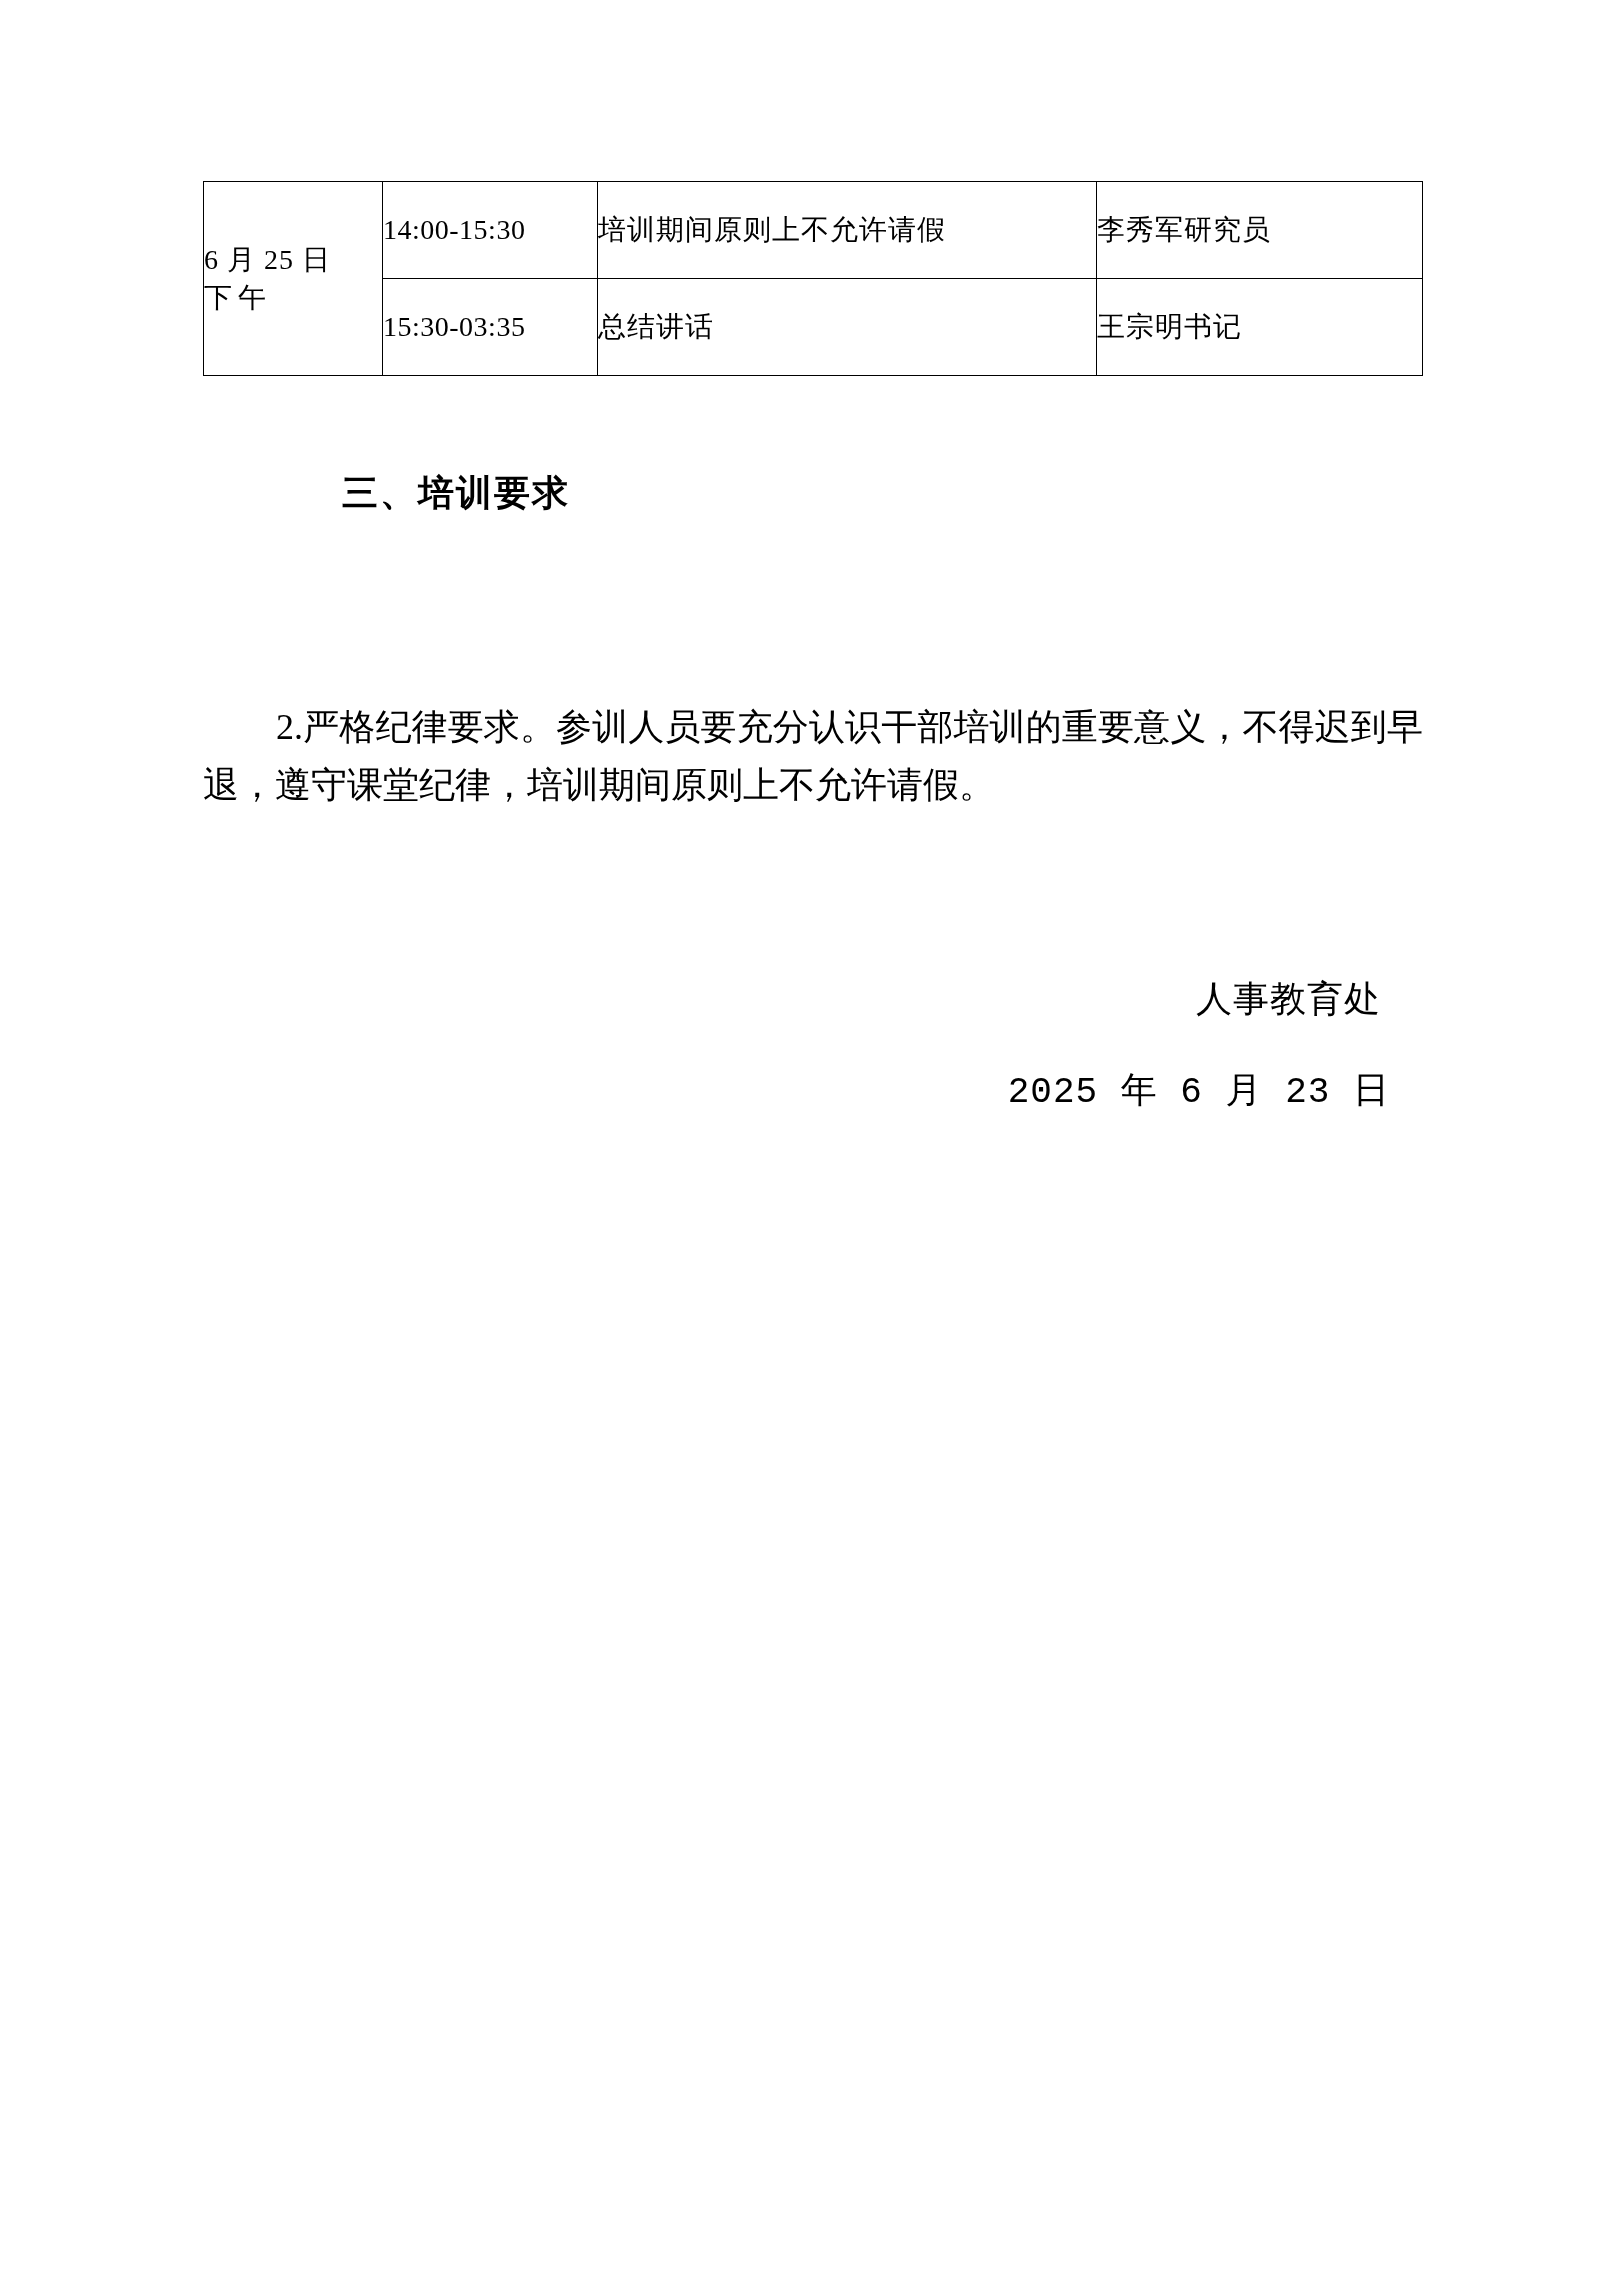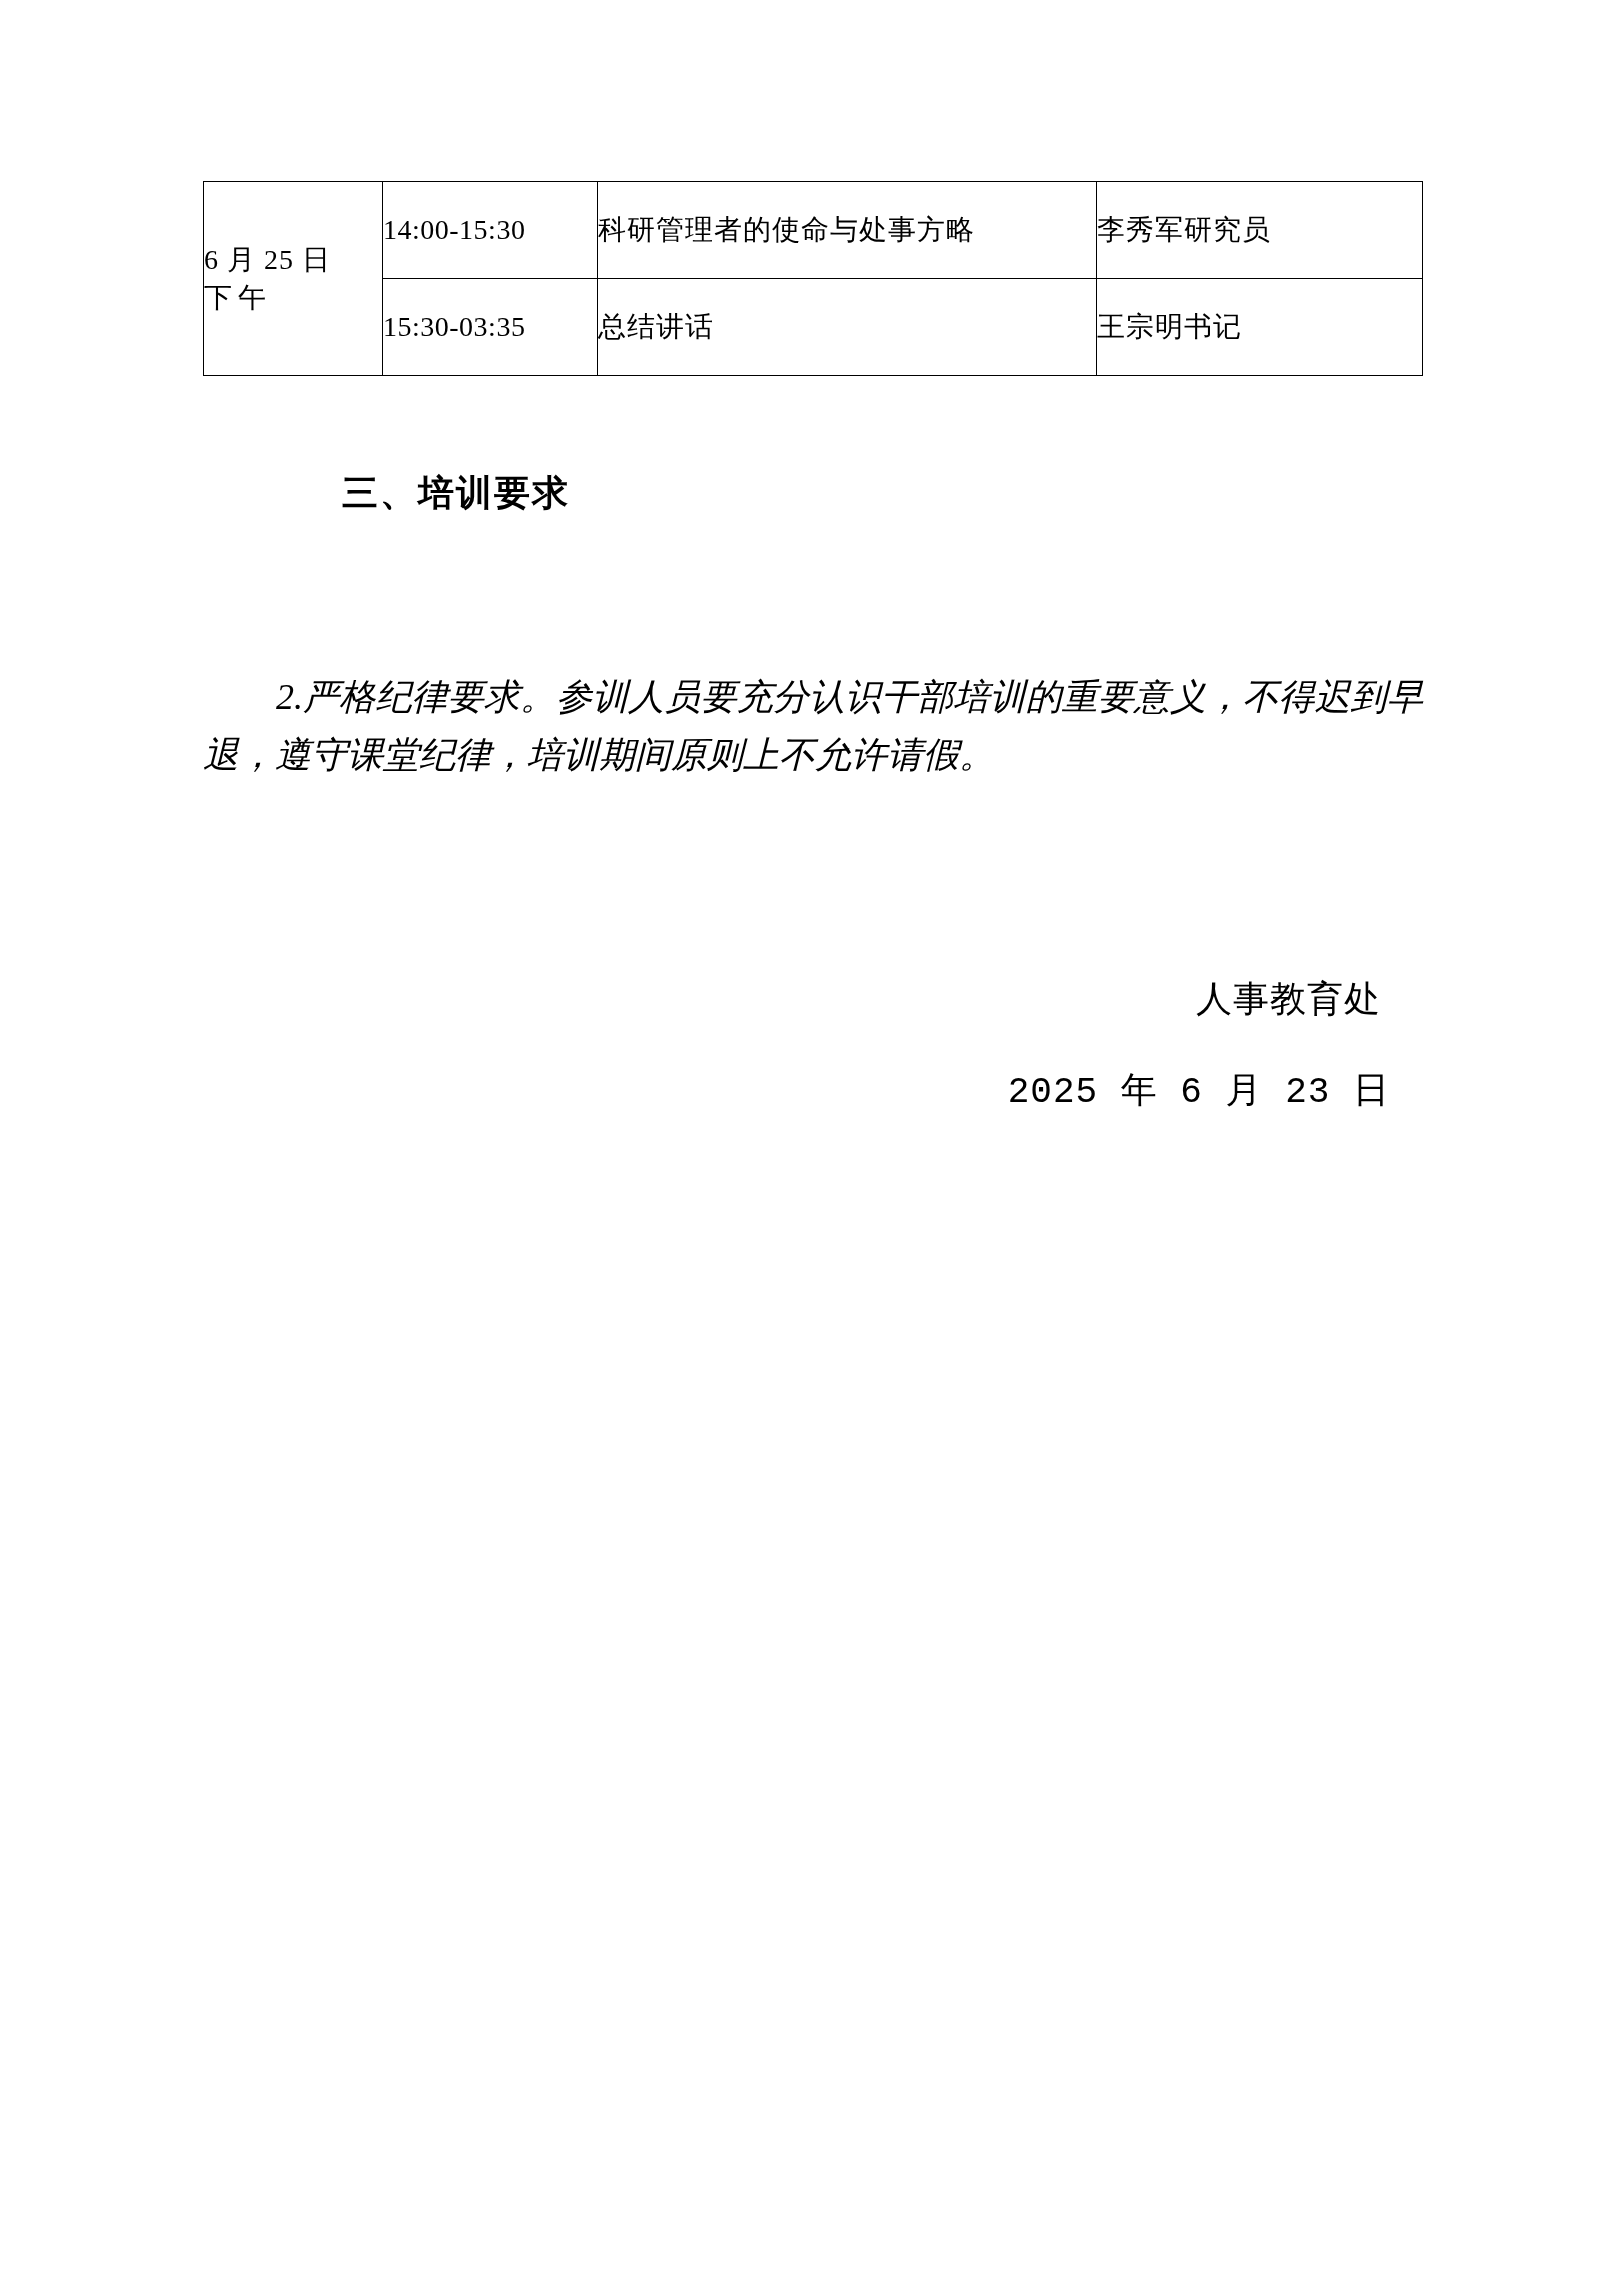--- a/index.html
+++ b/index.html
@@ -83,21 +83,21 @@
     width: 1220px;
     font-size: 36px;
     line-height: 1.62;
     text-align: justify;
     text-justify: inter-ideograph;
     font-family: "Liberation Serif", "DejaVu Serif", serif;
   }
   .para .indent { display: inline-block; width: 73px; }
 
   #para-1 { top: 549px; }
-  #para-2 { top: 668px; font-style: italic; }
+  #para-2 { top: 698px; }
 
   .sign-block {
     position: absolute;
     right: 203px;
     text-align: center;
     font-size: 36px;
     font-family: Liberation Mono, monospace;
     letter-spacing: 1px;
   }
   #signature-dept { top: 975px; right: 240px; }
@@ -109,21 +109,21 @@
 <div class="page">
 
   <table class="schedule-table">
     <tbody>
       <tr>
         <td class="col-date cell-date" rowspan="2">
           <span class="d-line1">6 月 25 日</span>
           <span class="d-line2">下午</span>
         </td>
         <td class="col-time cell-time">14:00-15:30</td>
-        <td class="col-topic cell-topic">科研管理者的使命与处事方略</td>
+        <td class="col-topic cell-topic">培训期间原则上不允许请假</td>
         <td class="col-person cell-person">李秀军研究员</td>
       </tr>
       <tr>
         <td class="col-time cell-time">15:30-03:35</td>
         <td class="col-topic cell-topic">总结讲话</td>
         <td class="col-person cell-person">王宗明书记</td>
       </tr>
     </tbody>
   </table>
 

